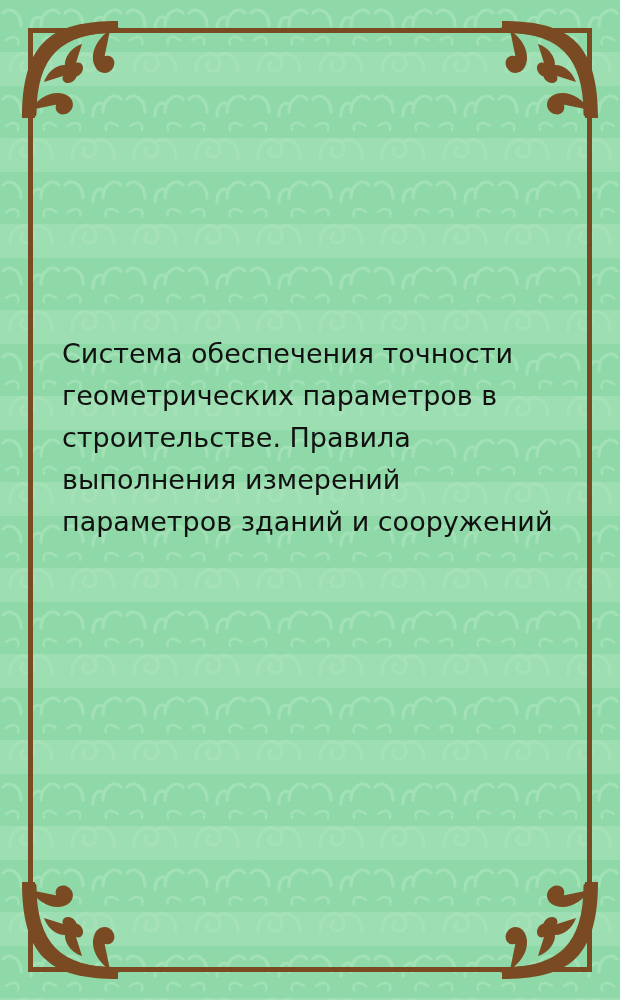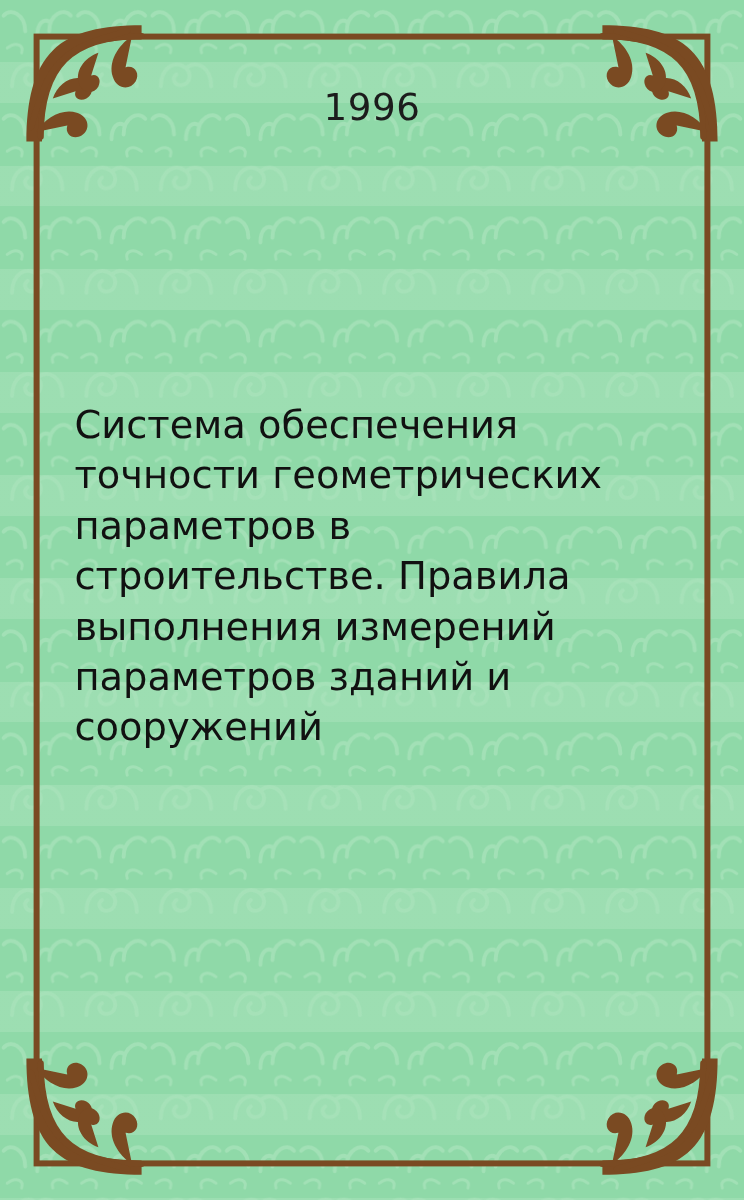--- a/index.html
+++ b/index.html
@@ -80,21 +80,21 @@
     color: #1c1c1c;
     font-family: "DejaVu Sans", sans-serif;
     letter-spacing: 0.5px;
   }
   .title {
     position: absolute;
     top: 333px;
     left: 62px;
     width: 500px;
     color: #111111;
-    font-size: 32px;
+    font-size: 27px;
     line-height: 42px;
     font-family: "DejaVu Sans", sans-serif;
   }
 </style>
 </head>
 <body>
 
 <div class="page">
 
   <div class="pattern-stripes"></div>
@@ -183,17 +183,16 @@
         </g>
         <g fill="none" stroke="#7a4a22" stroke-width="5" stroke-linecap="round">
           <path d="M20 100 C20 72 26 50 40 36 C54 22 76 16 104 16"></path>
           <path d="M12 92 C18 70 24 50 36 38"></path>
           <path d="M92 12 C70 18 50 24 38 36"></path>
         </g>
       </svg>
     </div>
   </div>
 
-  <div class="year">1996</div>
 
   <div class="title">Система обеспечения точности геометрических параметров в строительстве. Правила выполнения измерений параметров зданий и сооружений</div>
 
 </div>
 
 </body></html>

